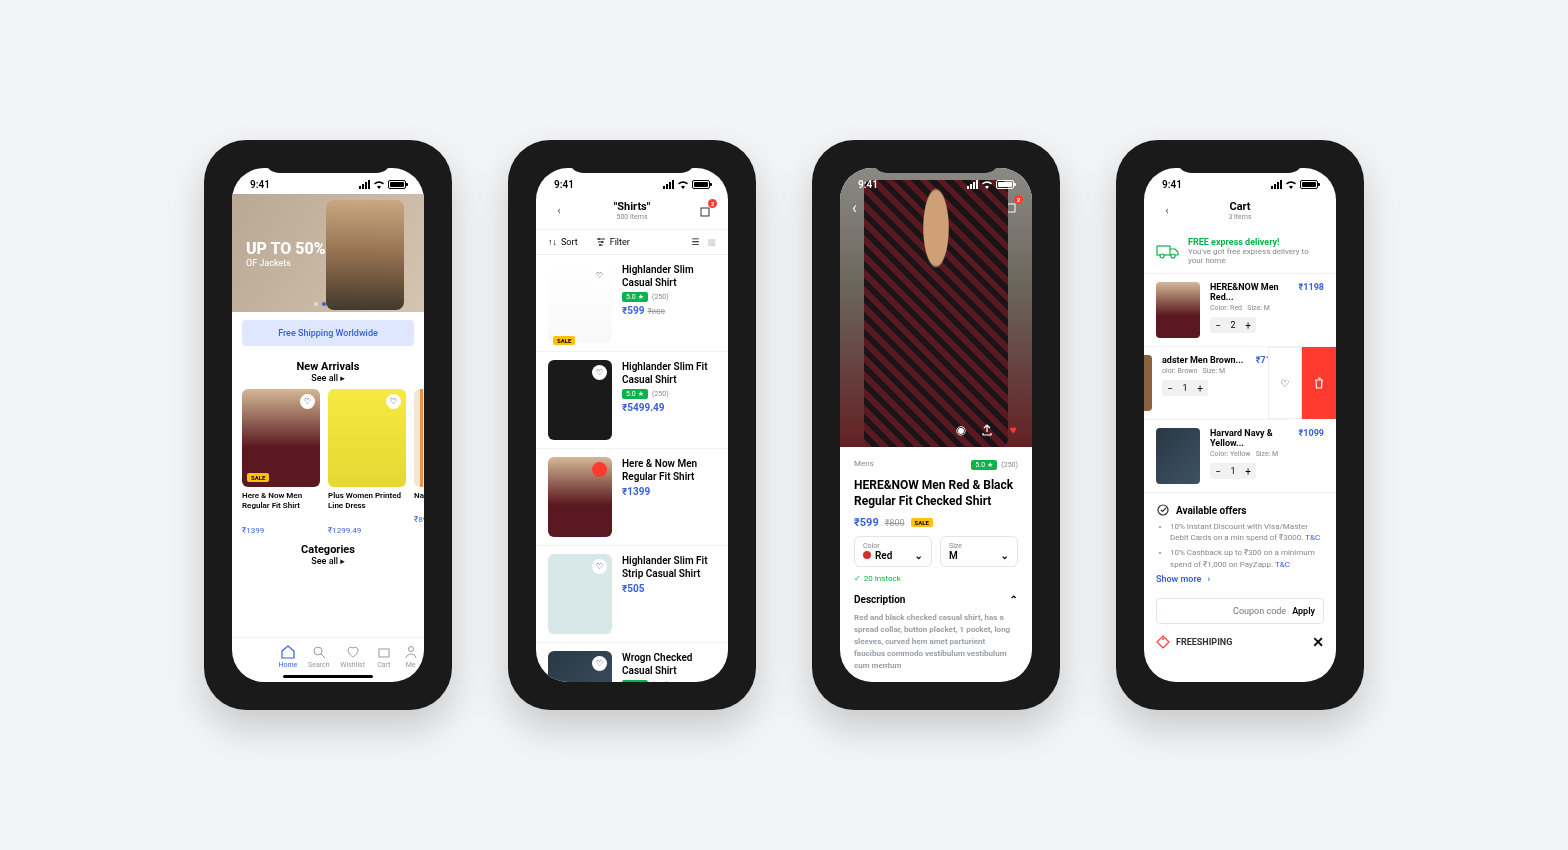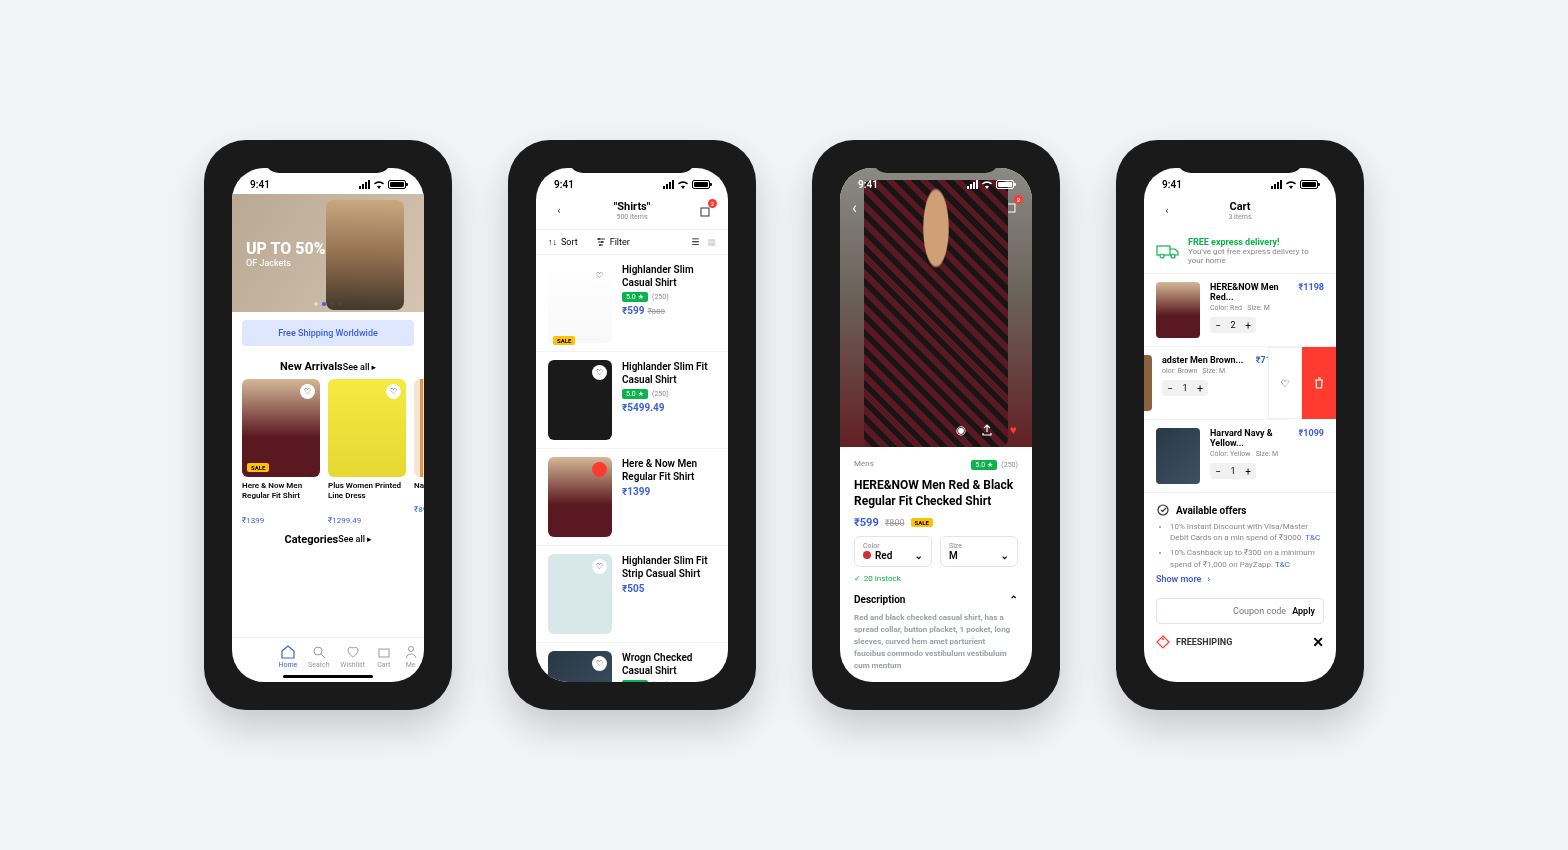--- a/index.html
+++ b/index.html
@@ -26,21 +26,21 @@
 .badged-red::after{content:'';position:absolute;top:-2px;right:-2px;background:#ff3b30;width:6px;height:6px;border-radius:50%;}
 
 .hero { position: relative; height: 118px; background: linear-gradient(120deg,#b8a894 0%,#d4c4b0 100%); color:#fff; display:flex; flex-direction:column; justify-content:center; padding:0 14px; overflow:hidden;}
 .hero-big{font-size:16px;font-weight:800;position:relative;z-index:2;}
 .hero-sub{font-size:9px;font-weight:500;opacity:0.9;position:relative;z-index:2;}
 .hero-person{position:absolute;right:20px;top:6px;width:78px;height:110px;background:linear-gradient(180deg,#c9a57b 0%,#8a6240 50%,#2a2116 100%);border-radius:8px;z-index:1;opacity:0.85;}
 .dots{position:absolute;bottom:6px;left:50%;transform:translateX(-50%);display:flex;gap:4px;}
 .dots span{width:4px;height:4px;border-radius:50%;background:rgba(255,255,255,0.5);}
 .dots span.active{background:#3a5fd9;}
 .ship-banner{margin:8px 10px;background:#dfe7ff;color:#3a5fd9;text-align:center;padding:8px;font-size:9px;font-weight:500;border-radius:4px;}
-.section-head{display:flex;justify-content:center;align-items:center;padding:6px 12px 4px;font-weight:700;font-size:11px;}
+.section-head{display:flex;justify-content:flex-end;align-items:center;padding:6px 12px 4px;font-weight:700;font-size:11px;flex-direction:column;}
 .see-all{font-size:9px;font-weight:500;display:flex;align-items:center;gap:2px;}
 .card-row{display:flex;gap:8px;padding:2px 10px;overflow:hidden;}
 .pcard{width:78px;flex-shrink:0;}
 .pimg{width:78px;height:98px;border-radius:6px;position:relative;background:#eee;}
 .pimg .heart{position:absolute;top:5px;right:5px;width:15px;height:15px;background:#fff;border-radius:50%;display:flex;align-items:center;justify-content:center;font-size:8px;}
 .sale-badge{position:absolute;bottom:5px;left:5px;background:#ffc107;color:#000;font-size:6px;padding:1px 4px;border-radius:2px;font-weight:700;}
 .pcard-name{font-size:8px;font-weight:600;line-height:1.3;margin-top:4px;}
 .pcard-price{font-size:8px;color:#3a5fd9;font-weight:400;margin-top:14px;}
 .bottom-nav{display:flex;justify-content:space-around;padding:6px 0 3px;border-top:1px solid #eee;}
 .nav-item{display:flex;flex-direction:column;align-items:center;gap:1px;color:#999;font-size:7px;}

